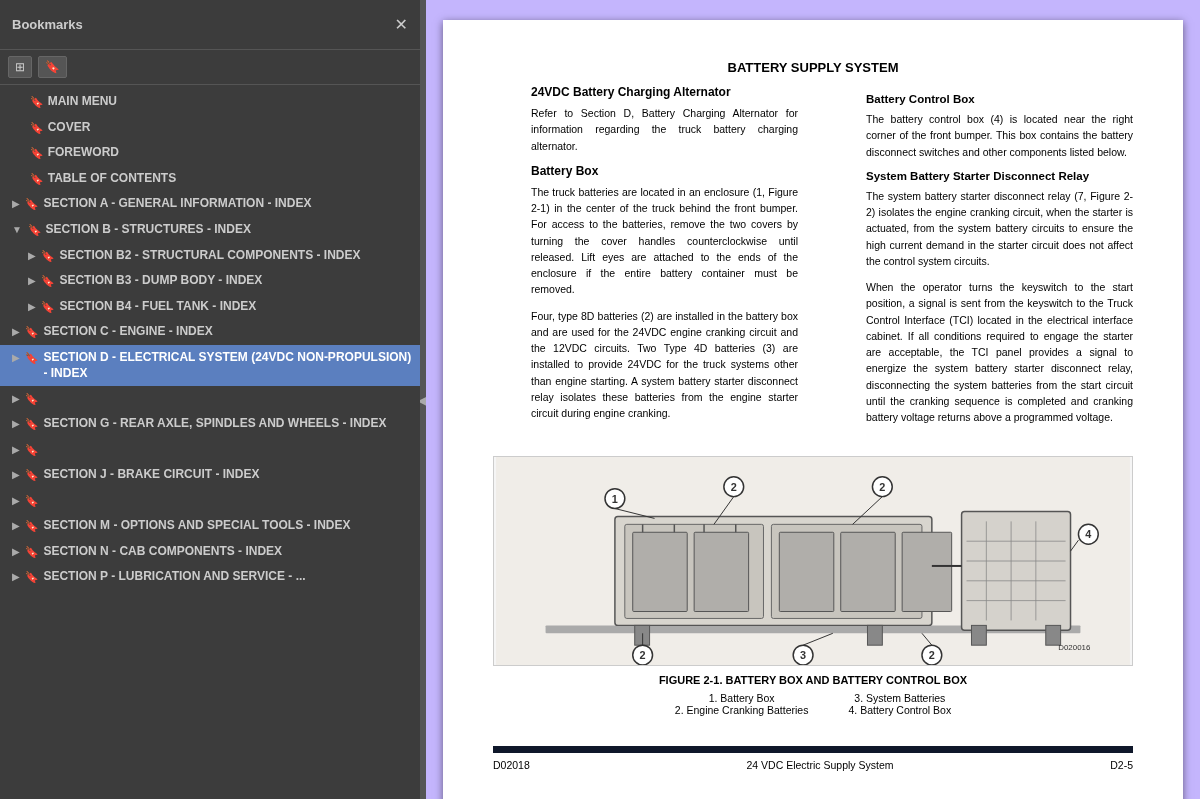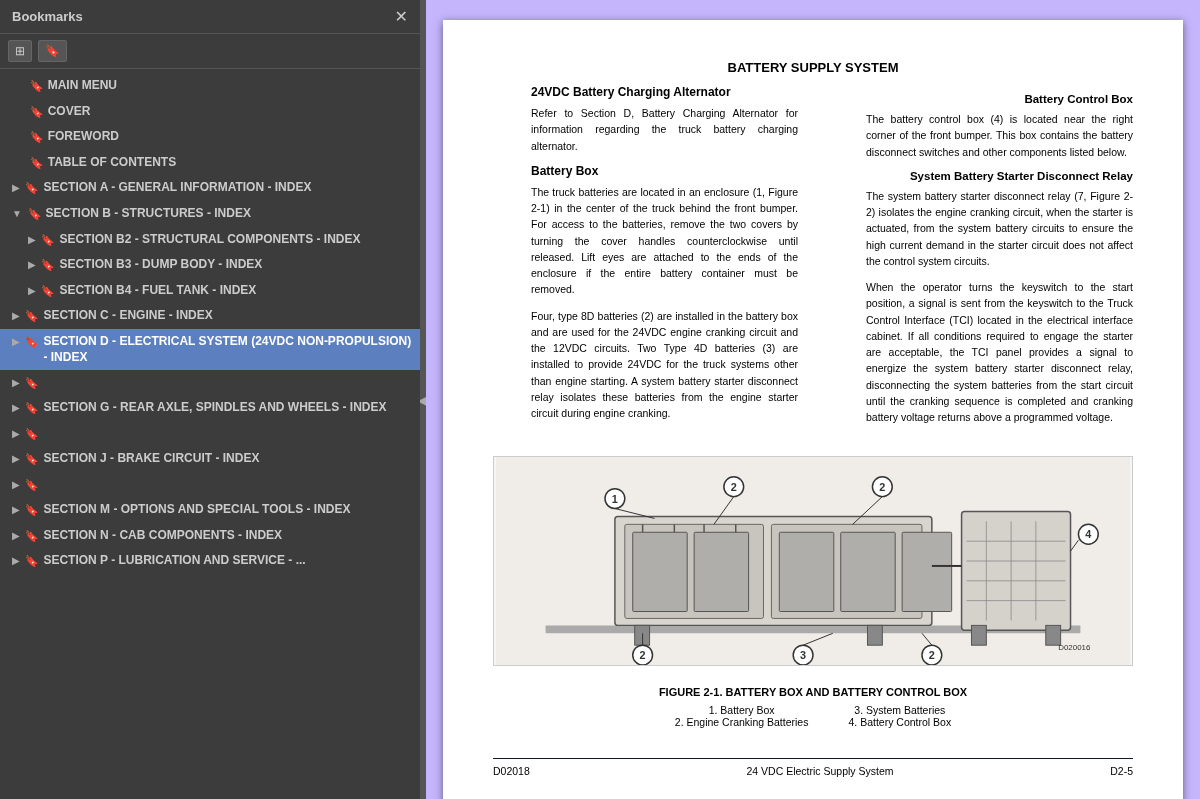--- a/index.html
+++ b/index.html
@@ -17,21 +17,21 @@
       position: relative;
     }
 
     #bookmarks-header {
       display: flex;
       align-items: center;
       justify-content: space-between;
       padding: 8px 12px;
       background: #3c3c3c;
       border-bottom: 1px solid #555;
-      height: 34px;
+      height: 50px;
     }
 
     #bookmarks-title {
       color: #ccc;
       font-size: 13px;
       font-weight: bold;
     }
 
     #bookmarks-close {
       color: #aaa;
@@ -187,21 +187,20 @@
       text-align: justify;
       margin-bottom: 10px;
     }
 
     .pdf-heading-right {
       font-size: 11.5px;
       font-weight: bold;
       color: #000;
       margin-bottom: 6px;
       margin-top: 8px;
-      text-align: right;
     }
 
     .pdf-figure-area {
       margin-top: 20px;
       display: flex;
       flex-direction: column;
       align-items: center;
     }
 
     .pdf-figure-img {
@@ -210,39 +209,39 @@
       border: 1px solid #ccc;
       background: #f5f5f5;
       position: relative;
       overflow: hidden;
     }
 
     .pdf-figure-caption {
       font-size: 11px;
       font-weight: bold;
       color: #000;
-      margin-top: 20px;
+      margin-top: 8px;
       text-align: center;
     }
 
     .pdf-figure-legend {
       display: flex;
       gap: 40px;
       margin-top: 6px;
       font-size: 10.5px;
       color: #000;
       text-align: center;
     }
 
     .pdf-footer {
       display: flex;
       justify-content: space-between;
       align-items: center;
       margin-top: 30px;
-      border-top: 1px solid #0f172a;
+      border-top: 7px solid #0f172a;
       padding-top: 6px;
       font-size: 10.5px;
       color: #000;
     }
 
     
     .figure-svg {
       width: 100%;
       height: 100%;
     }

